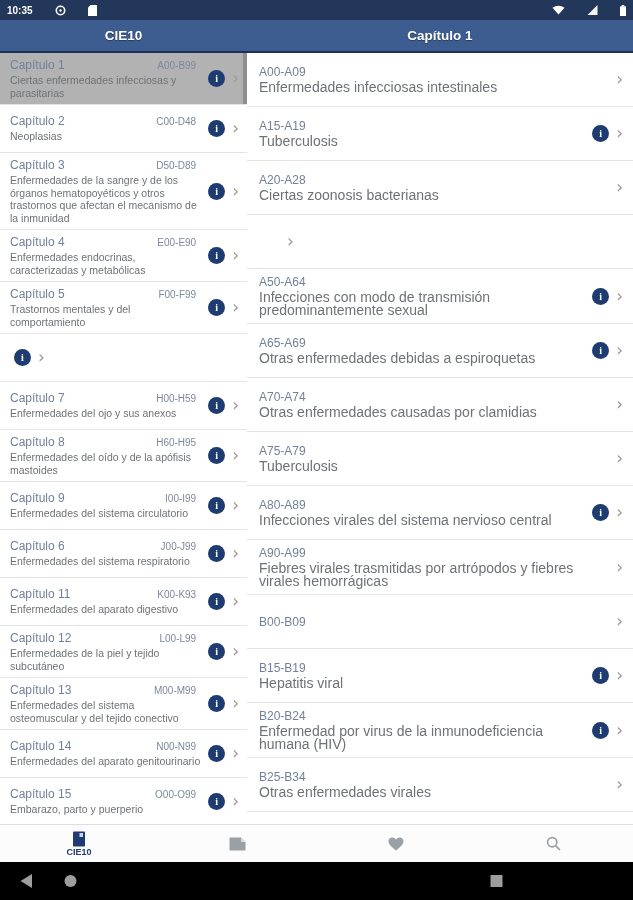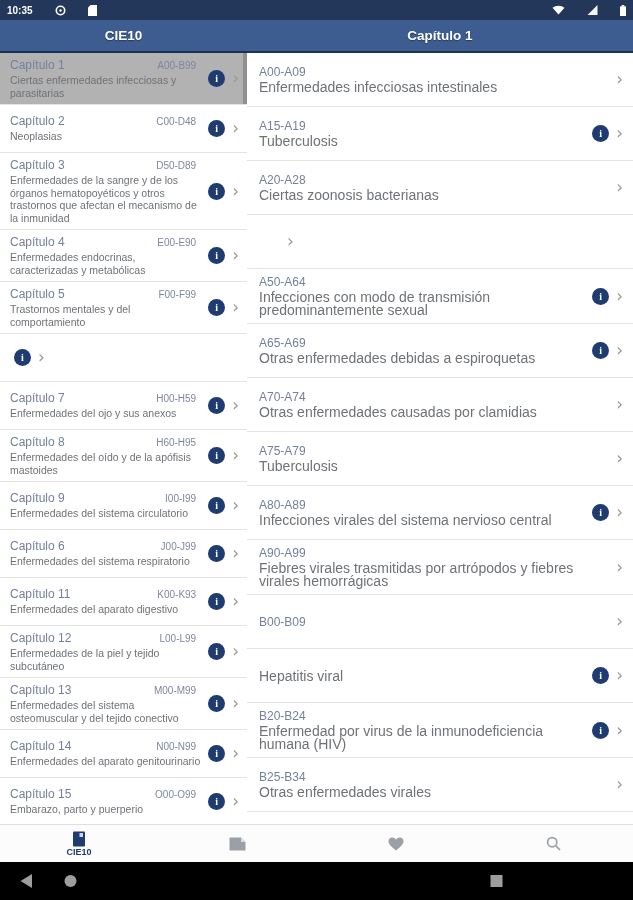--- a/index.html
+++ b/index.html
@@ -382,20 +382,23 @@
     <div class="row-text">
       <div class="row-head">
         <span class="row-code">B00-B09</span>
       </div>
     </div>
     <span class="info-badge info-hidden">i</span>
     <span class="chev">›</span>
   </div>
         <div class="row block-row">
     <div class="row-text">
+      <div class="row-head">
+        <span class="row-code">B15-B19</span>
+      </div>
       <div class="row-sub">Hepatitis viral</div>
     </div>
     <span class="info-badge">i</span>
     <span class="chev">›</span>
   </div>
         <div class="row block-row">
     <div class="row-text">
       <div class="row-head">
         <span class="row-code">B20-B24</span>
       </div>

